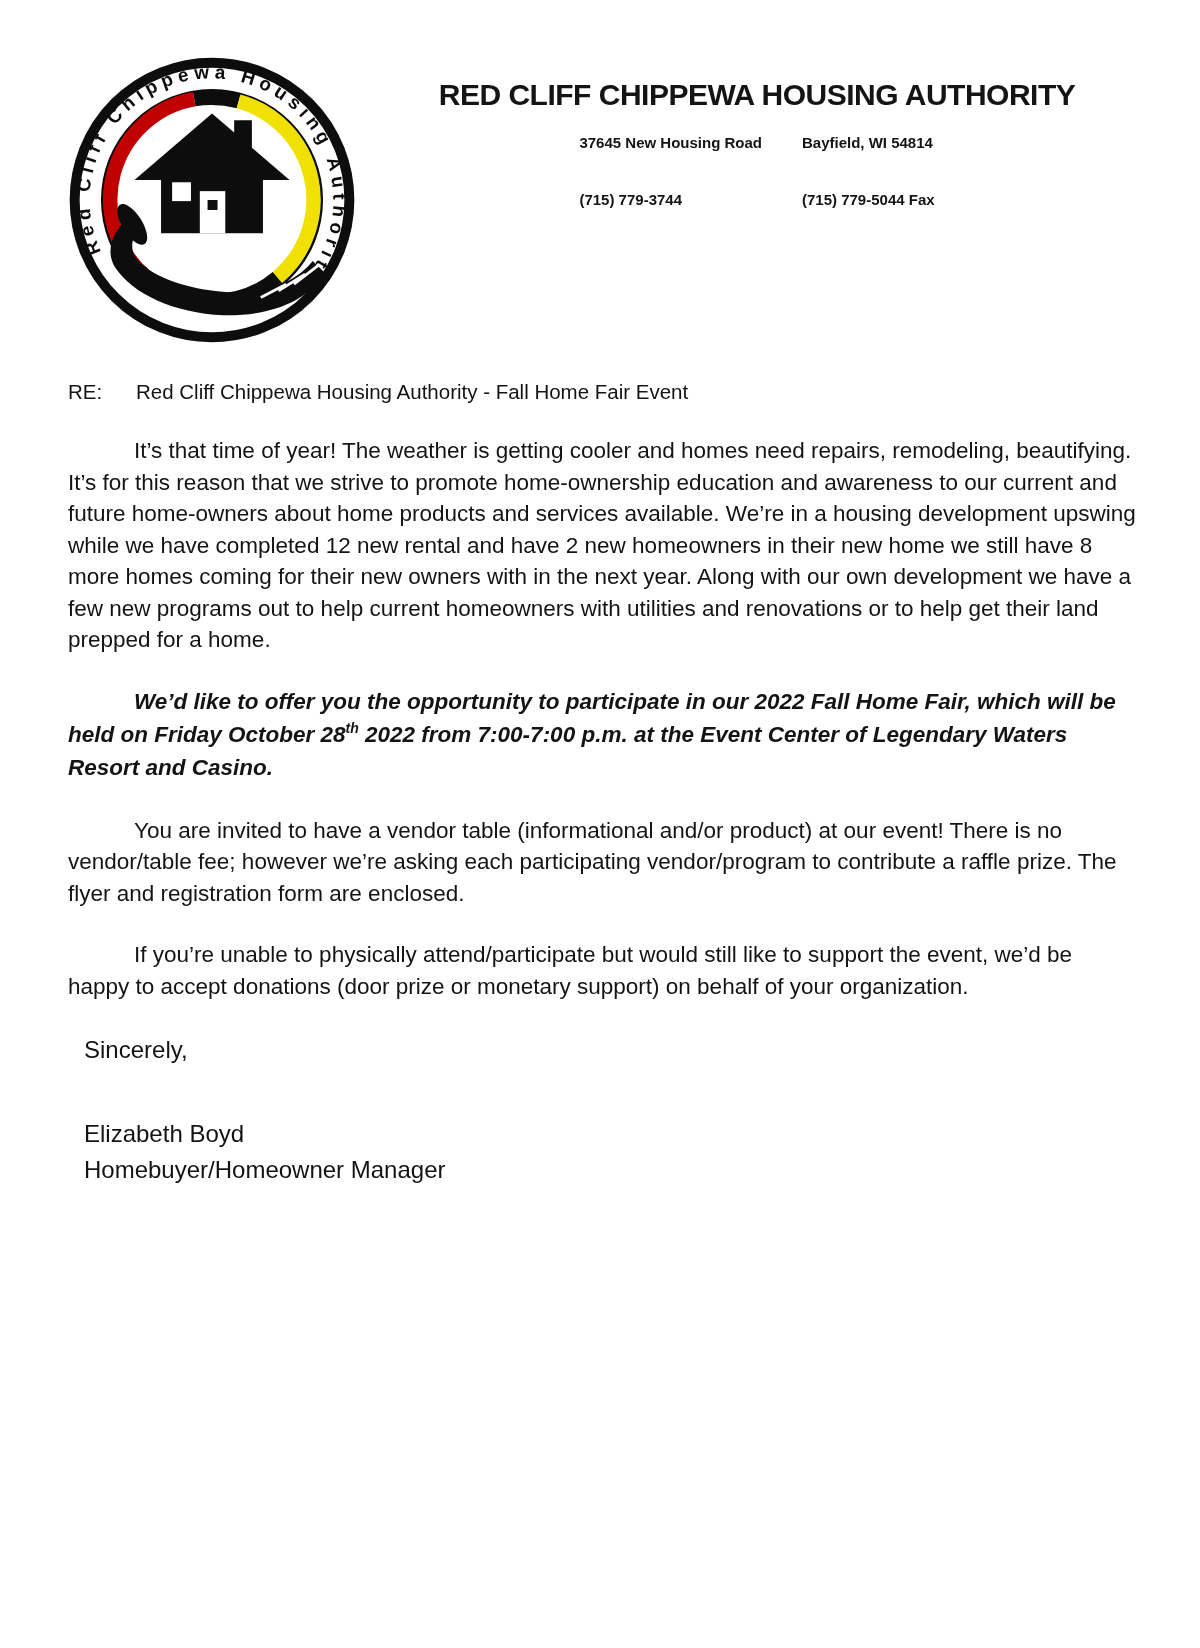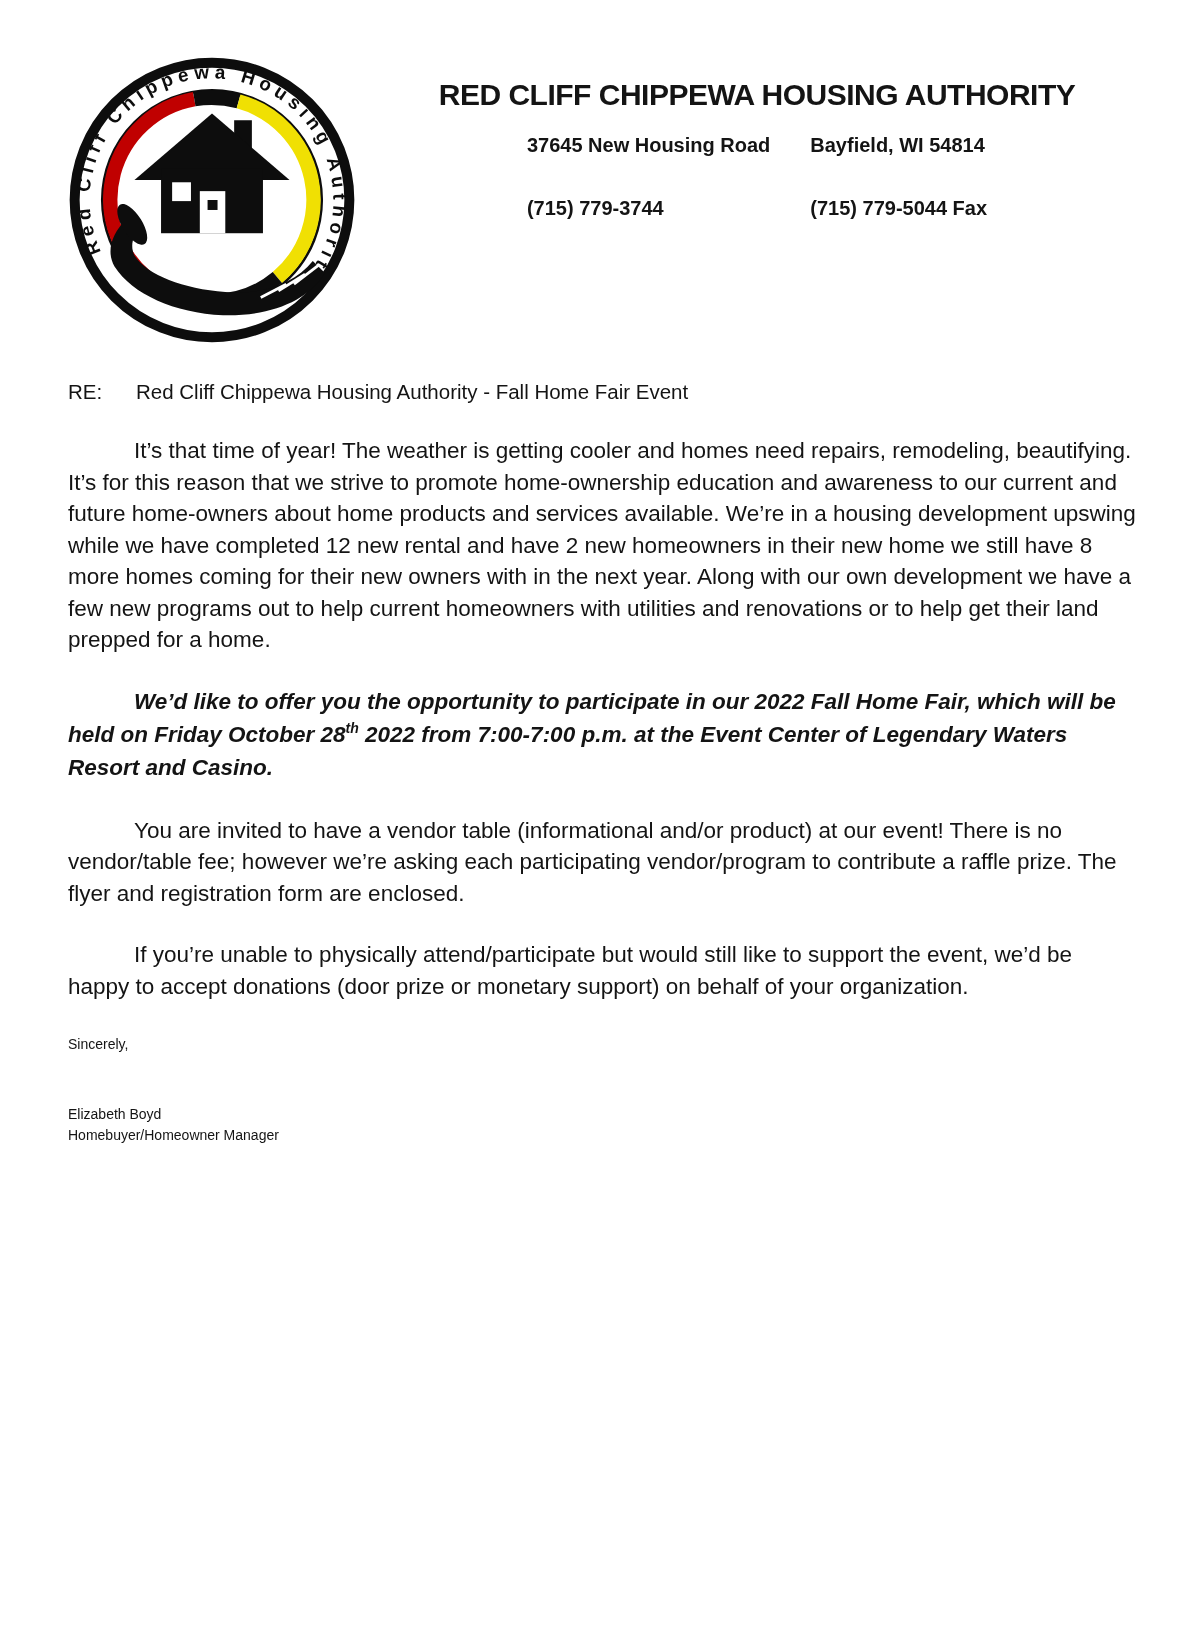--- a/index.html
+++ b/index.html
@@ -24,21 +24,21 @@
     font-weight:bold;
     letter-spacing:-0.5px;
     margin:0 0 22px 0;
     white-space:nowrap;
   }
   .addr{
     display:inline-grid;
     grid-template-columns:auto auto;
     column-gap:46px;
     row-gap:12px;
-    font-size:20px;
+    font-size:15px;
     font-weight:bold;
     text-align:left;
     gap:40px;
   }
   
   .meta{margin-top:34px;font-family:"Liberation Sans",sans-serif;font-size:20.5px;}
   .meta-row{display:flex;line-height:1.32;}
   .meta-label{flex:0 0 68px;}
   
   .salutation{
@@ -54,21 +54,22 @@
   }
   .para.indent{text-indent:66px;}
   .para.invite{
     font-weight:bold;
     font-style:italic;
     line-height:1.46;
   }
   .para.invite sup{font-size:14px;}
   .closing-block{
     font-family:"Liberation Sans",sans-serif;
-    font-size:14px;
+    font-size:24px;
+    margin-left:16px;
   }
   .closing{margin-top:34px;}
   .signature{margin-top:52px;line-height:1.5;}
 </style>
 </head>
 <body>
 
 <div class="page">
 
   <header class="letterhead">

